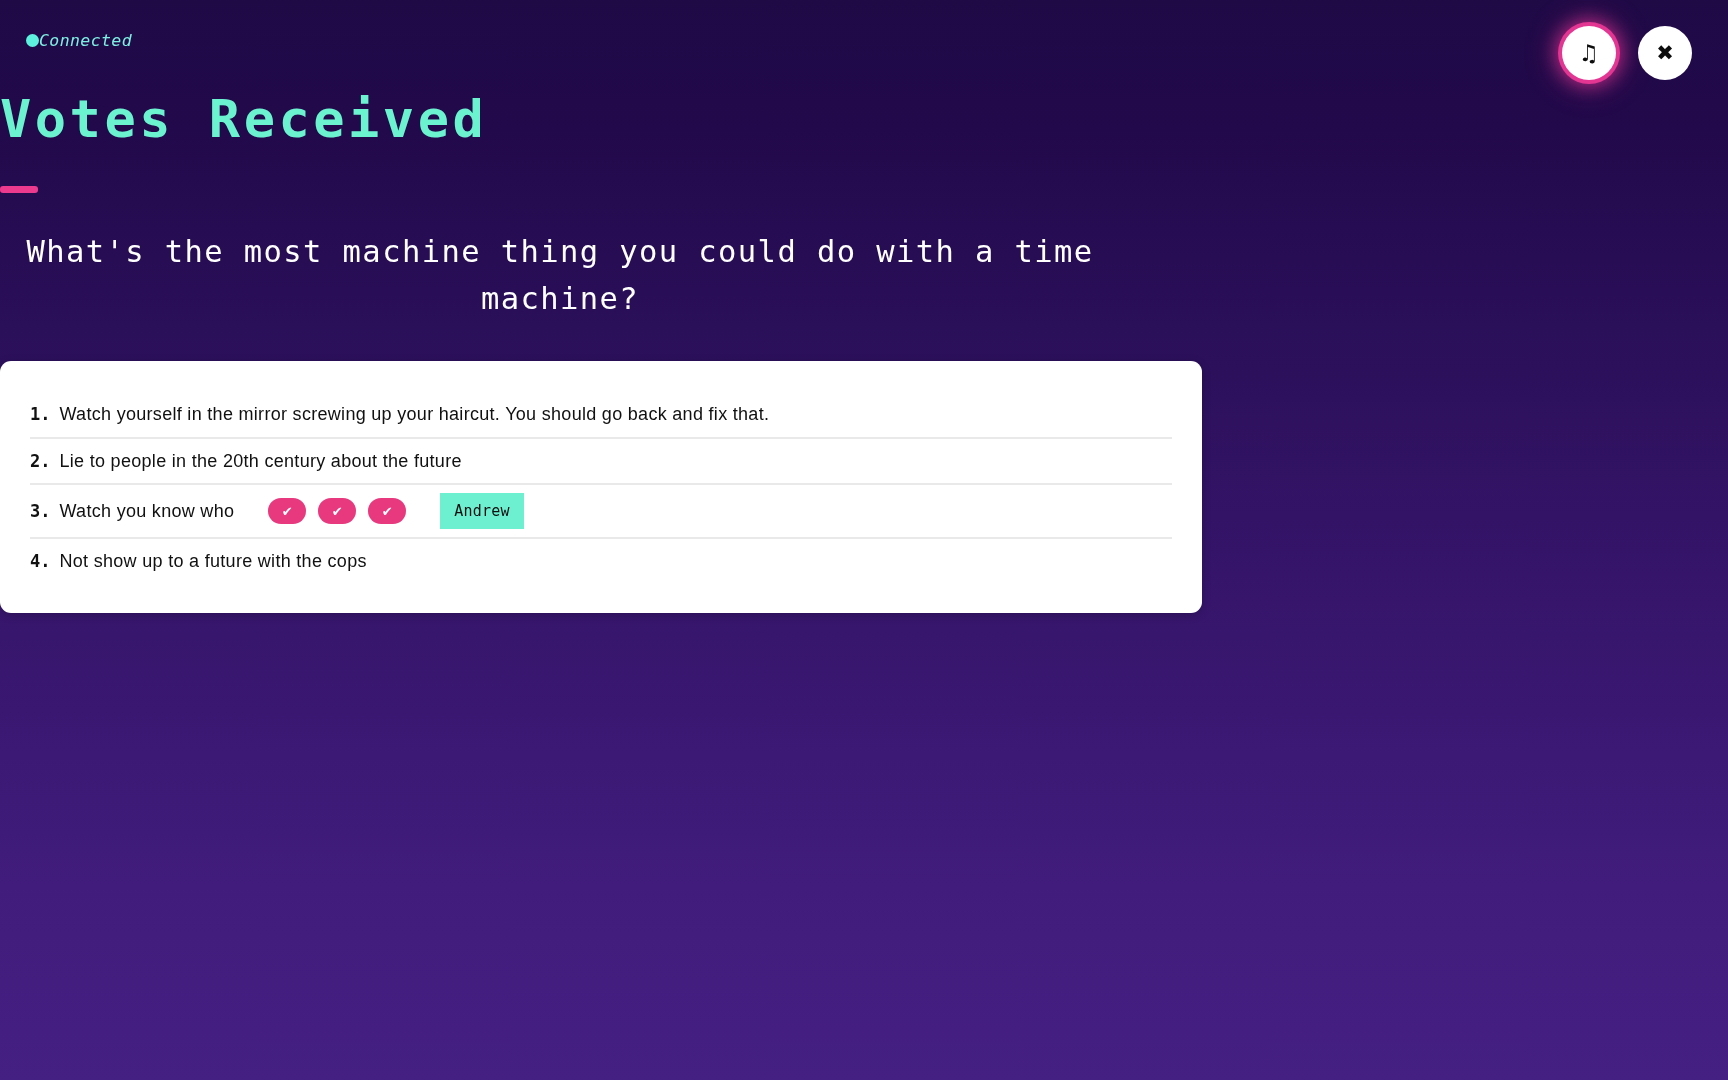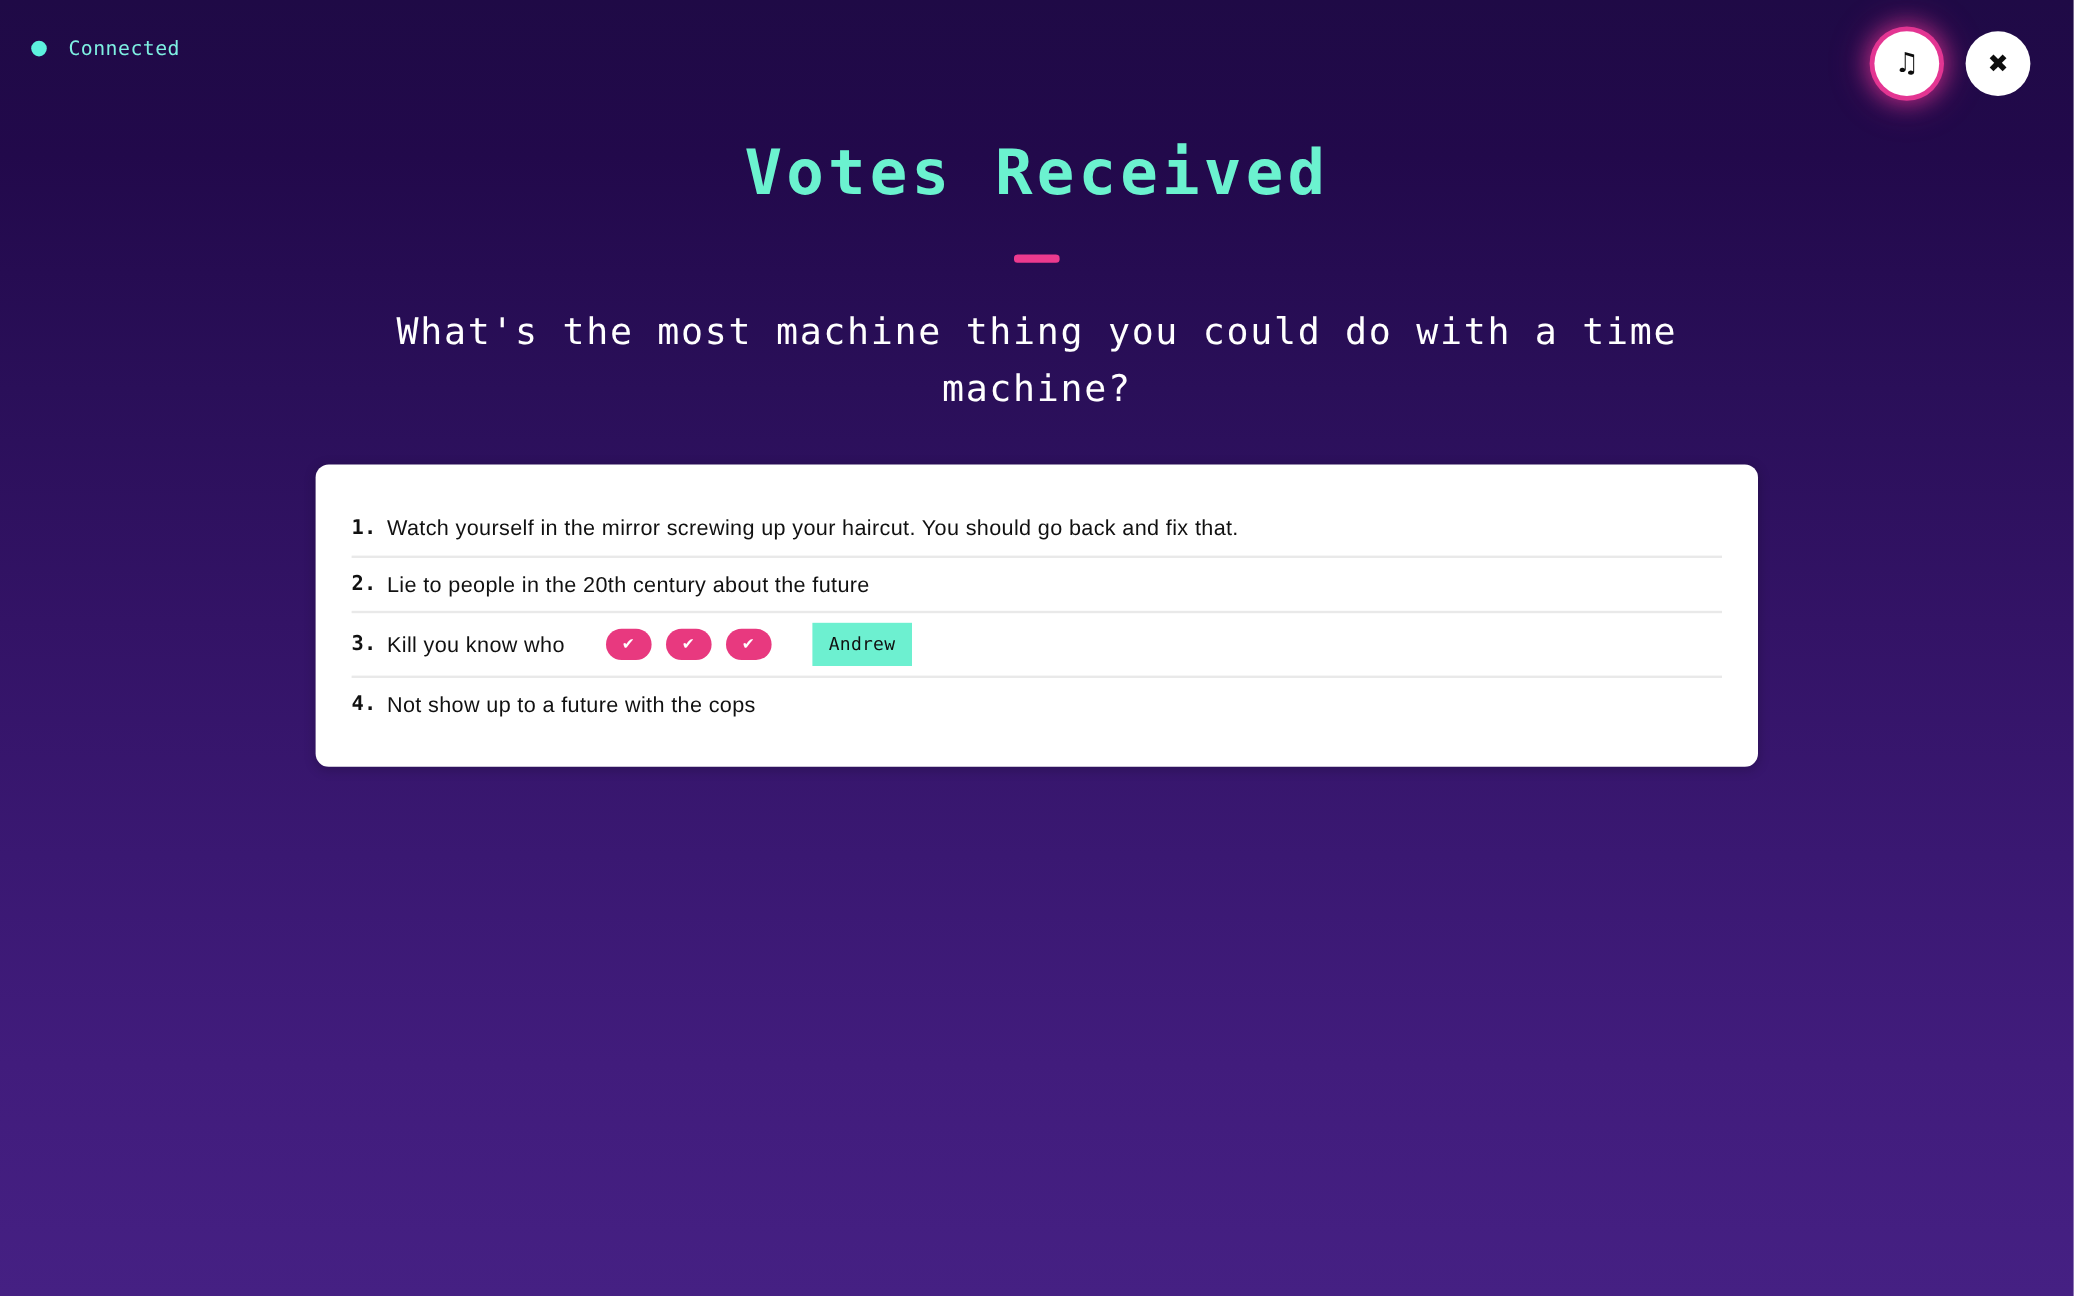--- a/index.html
+++ b/index.html
@@ -30,22 +30,22 @@
     height: 96px;
     display: flex;
     align-items: flex-start;
     justify-content: space-between;
     padding: 26px 36px 0 26px;
   }
 
   .conn {
     display: flex;
     align-items: center;
-    gap: 18px;
     padding-top: 5px;
+    font-style: italic;
   }
   .conn-dot {
     width: 13px; height: 13px;
     border-radius: 50%;
     background: #5df2de;
     flex: none;
   }
   .conn-label {
     color: #7ef0e2;
     font-size: 16.5px;
@@ -81,22 +81,22 @@
     font-family: "DejaVu Sans", sans-serif;
   }
   .circbtn.close .glyph { font-size: 21px; font-weight: bold; }
 
   
   .main {
     position: absolute;
     top: 0; left: 0; right: 0; bottom: 0;
     display: flex;
     flex-direction: column;
-    align-items: center;
-    padding-top: 117px;
+    align-items: flex-start;
+    padding-top: 91px;
   }
 
   .title {
     color: #6bf2cf;
     font-size: 52px;
     font-weight: bold;
     letter-spacing: 3.5px;
     font-family: "DejaVu Sans Mono", monospace;
     text-align: center;
     line-height: 1.1;
@@ -221,21 +221,21 @@
       <span class="row-text">Watch yourself in the mirror screwing up your haircut. You should go back and fix that.</span>
     </div>
 
     <div class="row">
       <span class="row-num">2.</span>
       <span class="row-text">Lie to people in the 20th century about the future</span>
     </div>
 
     <div class="row">
       <span class="row-num">3.</span>
-      <span class="row-text">Kill you know who</span>
+      <span class="row-text">Watch you know who</span>
       <span class="votes">
         <span class="vote-pill">
           <span>✔</span>
         </span>
         <span class="vote-pill">
           <span>✔</span>
         </span>
         <span class="vote-pill">
           <span>✔</span>
         </span>

